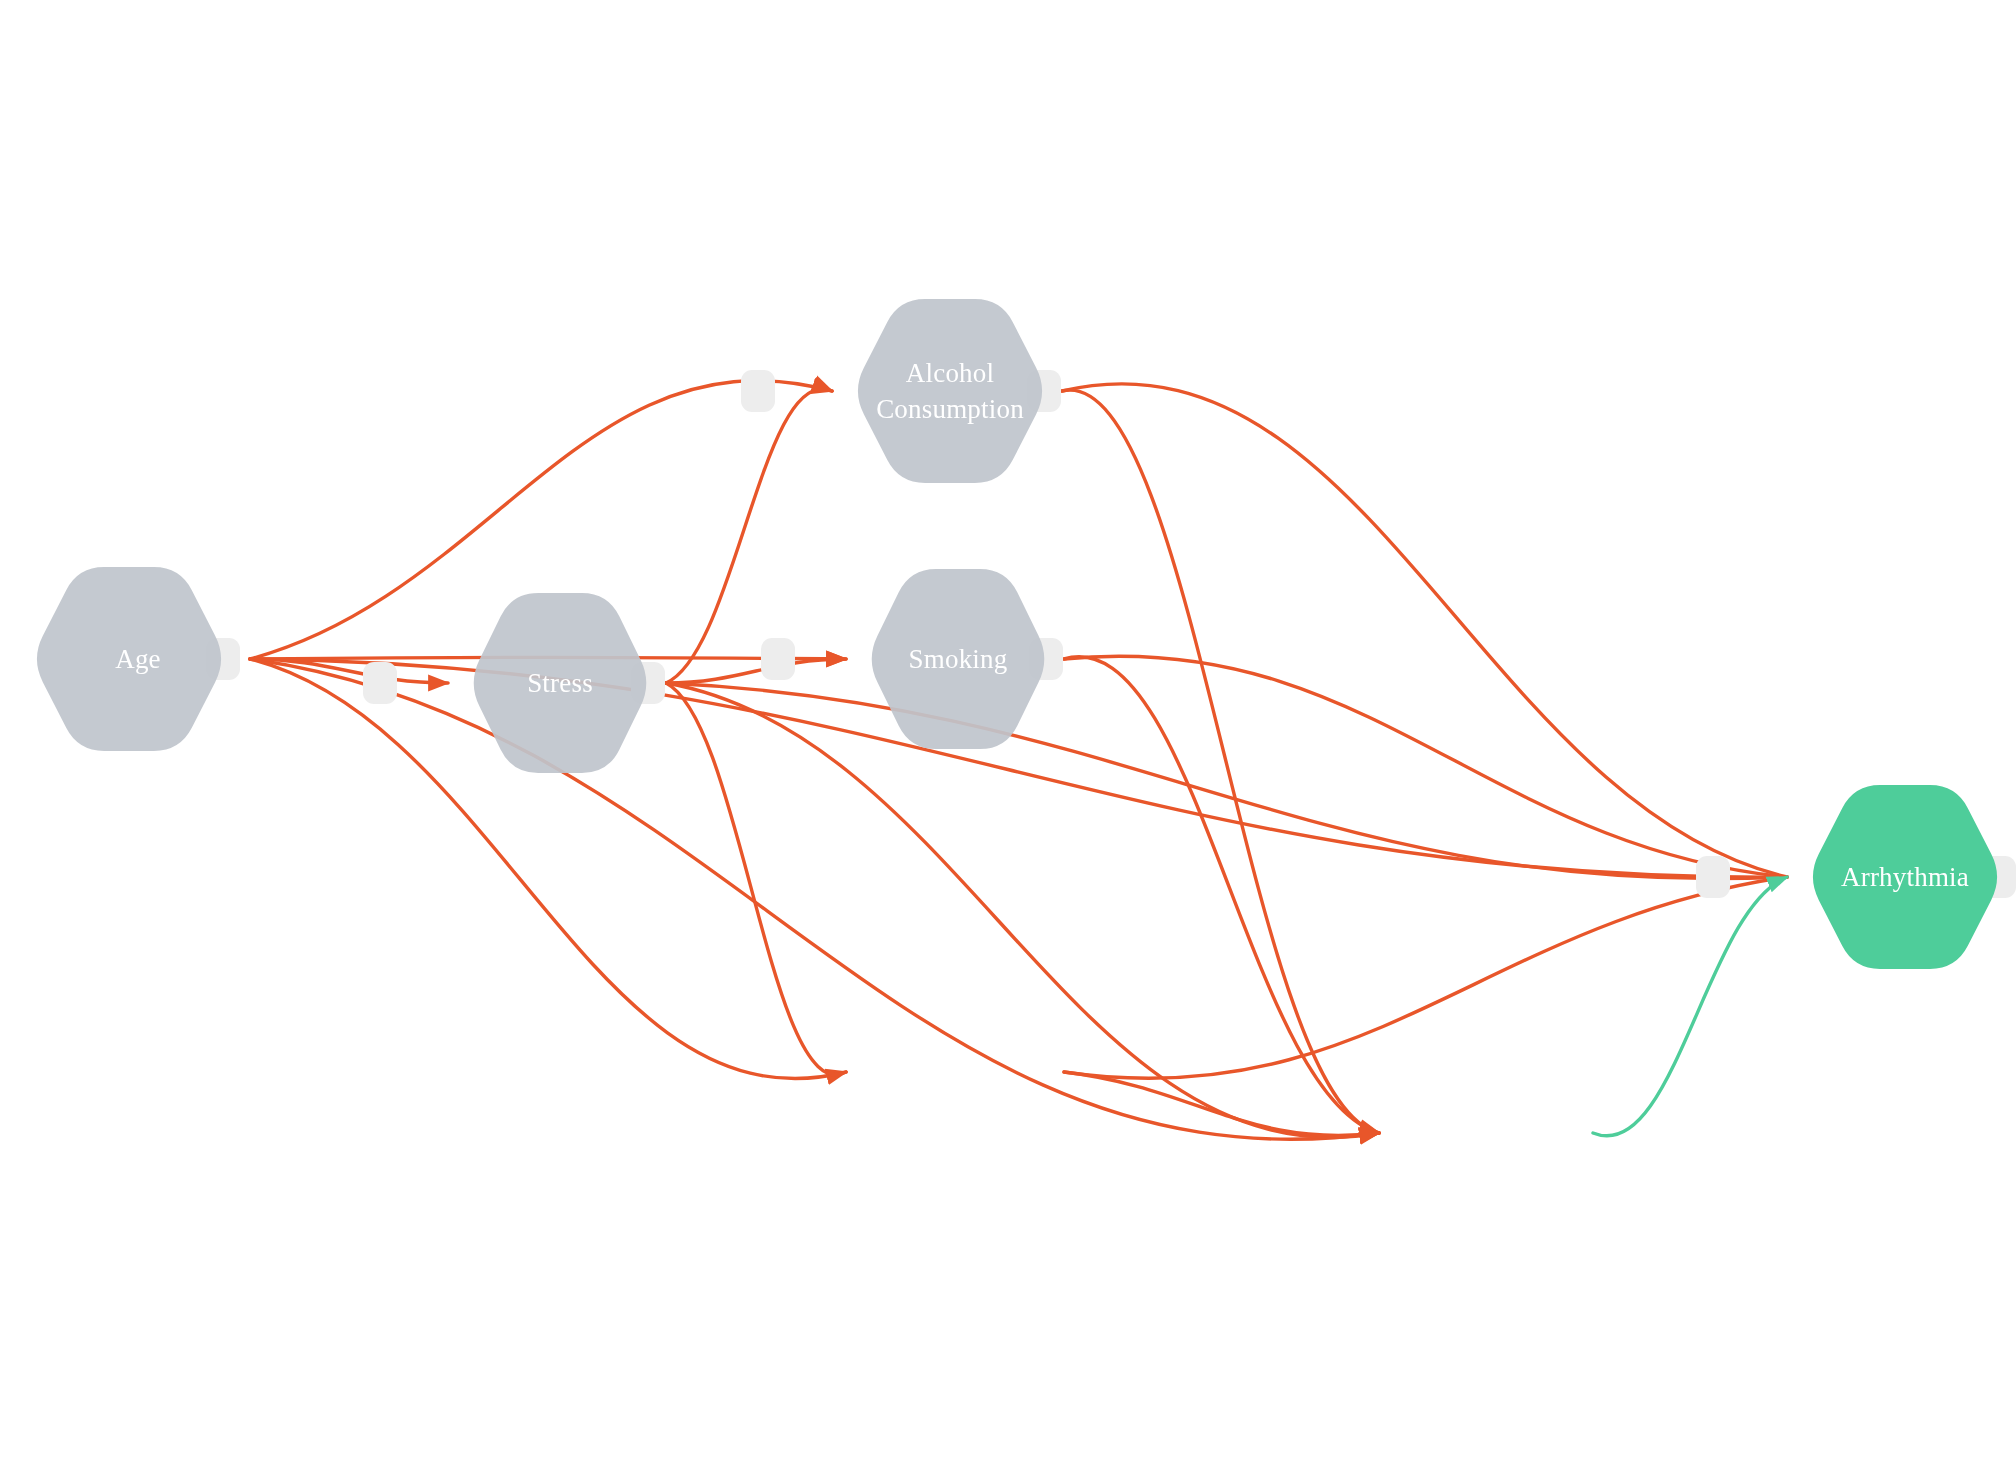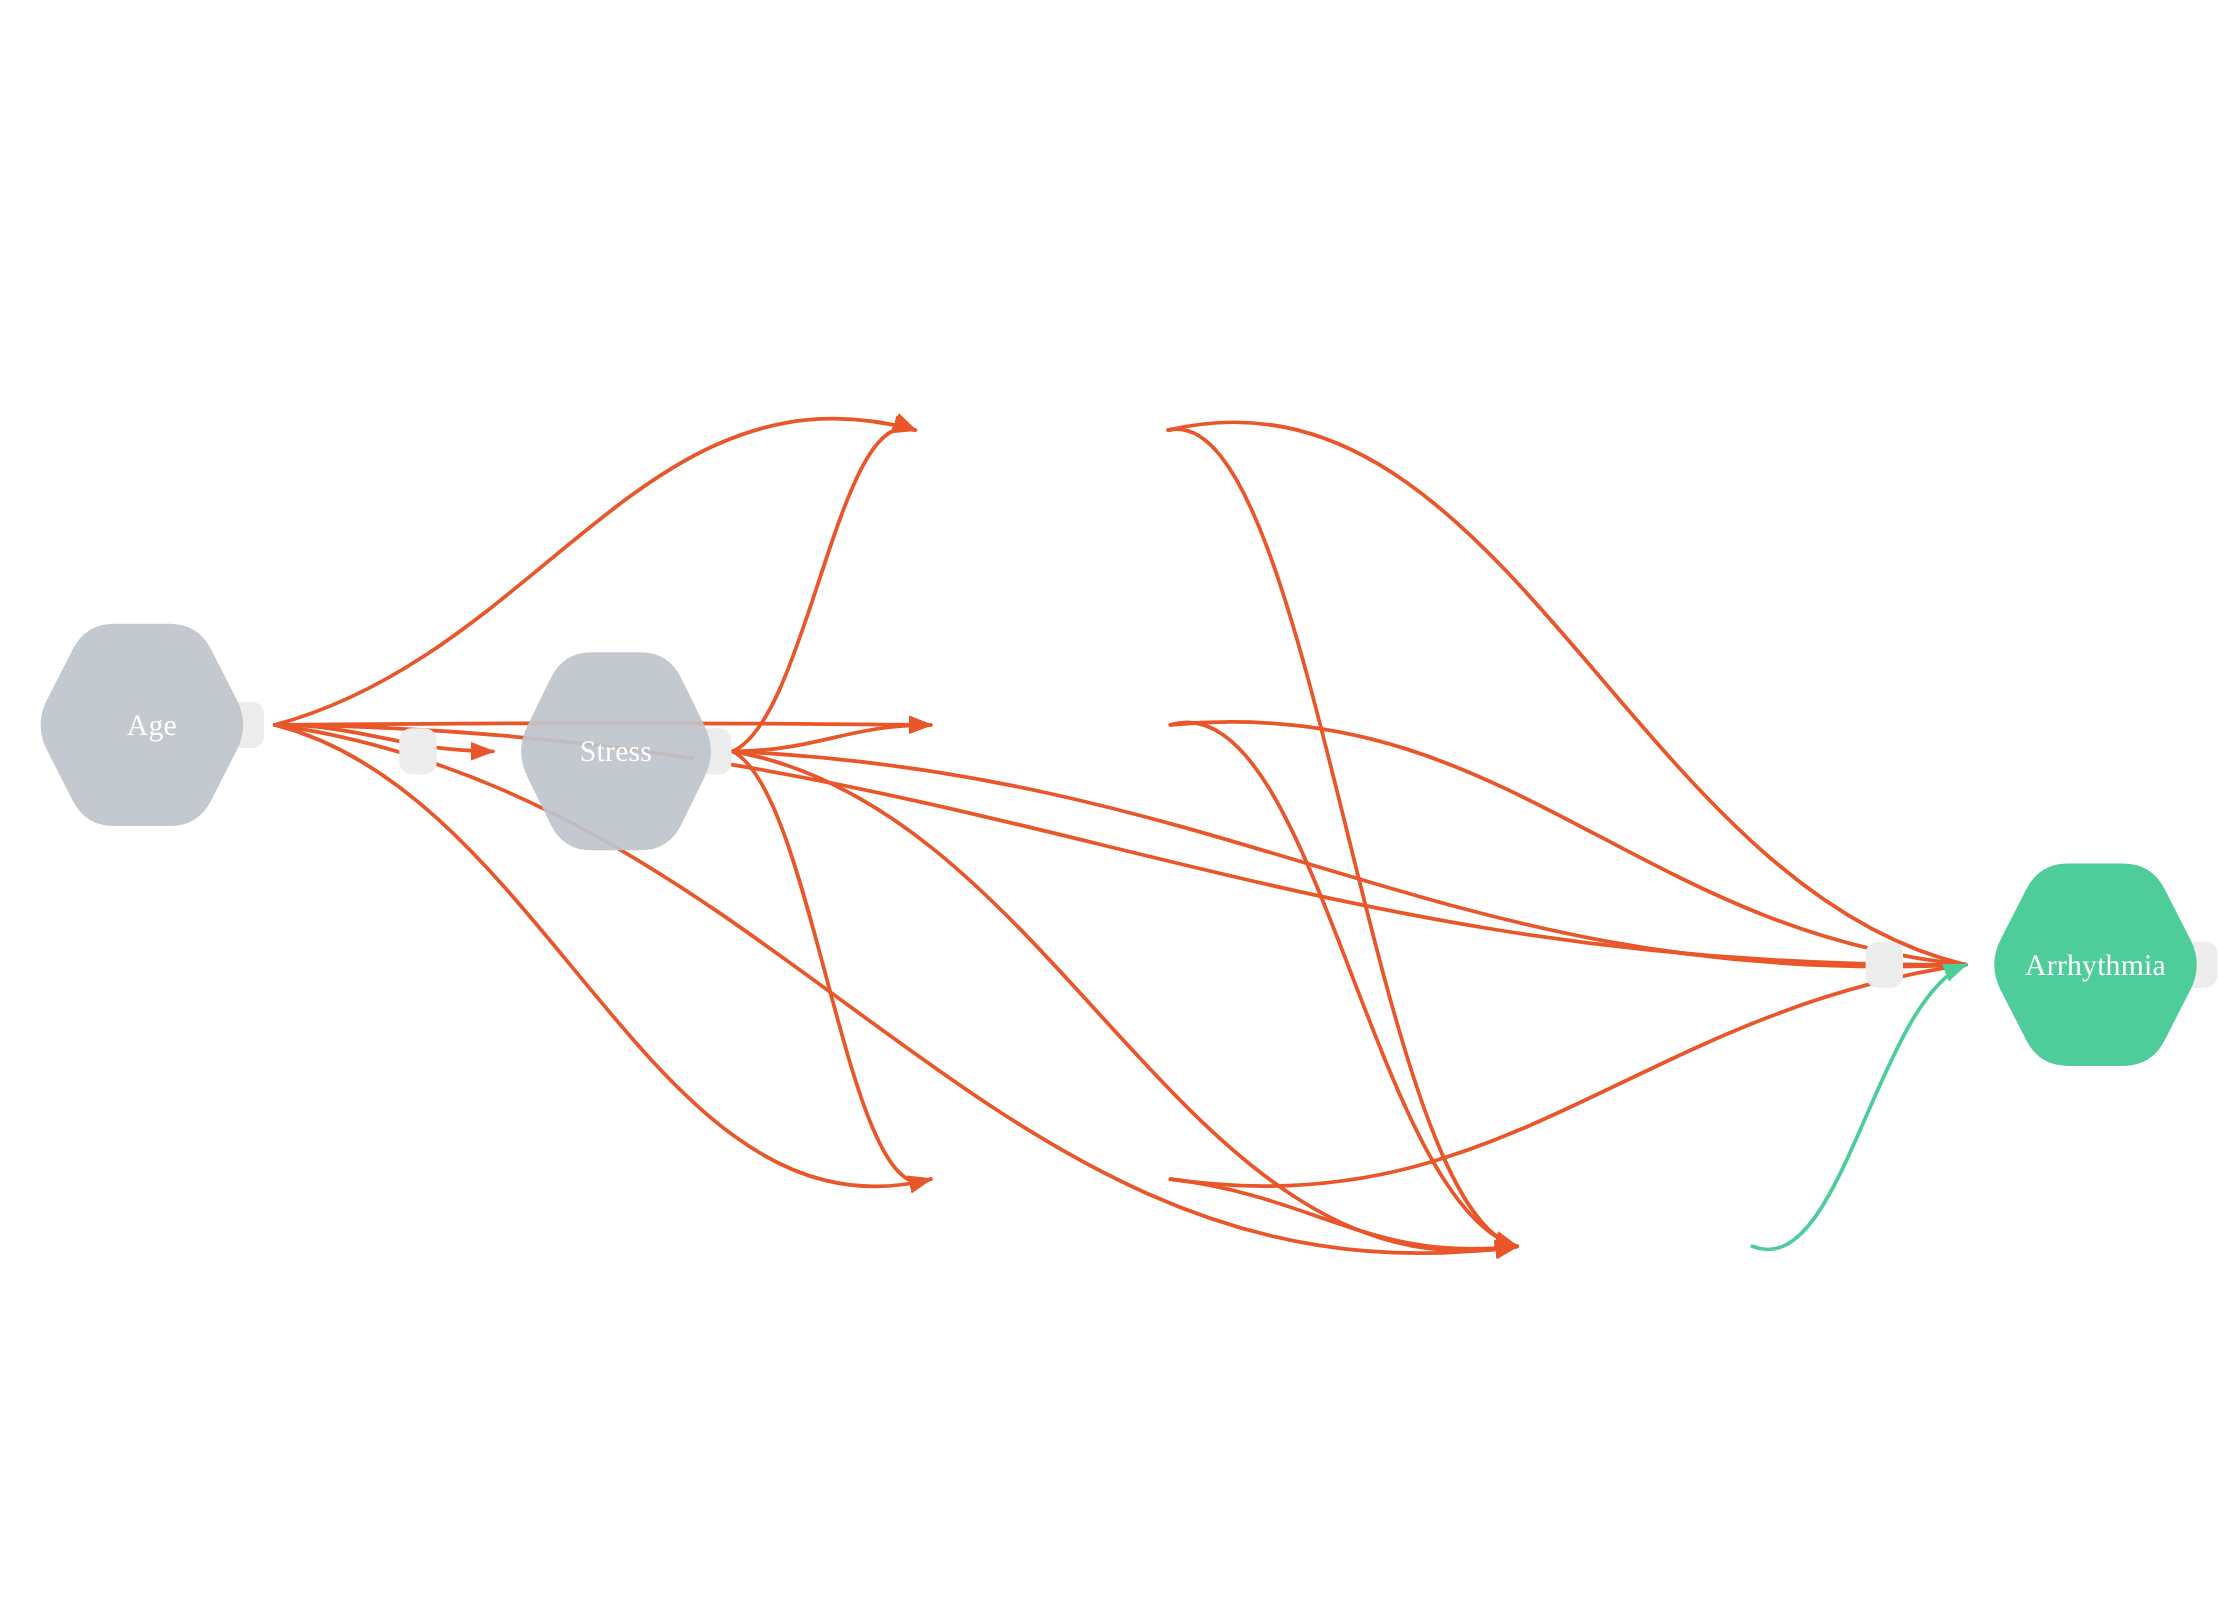--- a/index.html
+++ b/index.html
@@ -112,20 +112,37 @@
         <div class="node-label">Age</div>
       </div>
       <div class="node" style="left: 560px; top: 683px; width: 264px; height: 260px;">
         <div class="port" style="left: -48px; top: 130px;"></div>
         <div class="port" style="left: 220px; top: 130px;"></div>
         <svg class="node-svg" width="264" height="260" viewBox="0 0 264 260">
           <path d="M-80.55,23.34Q-92.00,0.00 -80.55,-23.34L-59.29,-66.66Q-47.84,-90.00 -21.84,-90.00L21.84,-90.00Q47.84,-90.00 59.29,-66.66L80.55,-23.34Q92.00,0.00 80.55,23.34L59.29,66.66Q47.84,90.00 21.84,90.00L-21.84,90.00Q-47.84,90.00 -59.29,66.66Z" transform="translate(132,130)" fill="#bfc4cc" fill-opacity="0.92"></path>
         </svg>
         <div class="node-label">Stress</div>
       </div>
+      <div class="node" style="left: 950px; top: 391px; width: 276px; height: 264px;">
+        <div class="port" style="left: -54px; top: 132px;"></div>
+        <div class="port" style="left: 232px; top: 132px;"></div>
+        <svg class="node-svg" width="276" height="264" viewBox="0 0 276 264">
+          <path d="M-86.16,23.15Q-98.00,0.00 -86.16,-23.15L-62.80,-68.85Q-50.96,-92.00 -24.96,-92.00L24.96,-92.00Q50.96,-92.00 62.80,-68.85L86.16,-23.15Q98.00,0.00 86.16,23.15L62.80,68.85Q50.96,92.00 24.96,92.00L-24.96,92.00Q-50.96,92.00 -62.80,68.85Z" transform="translate(138,132)" fill="#bfc4cc" fill-opacity="0.92"></path>
+        </svg>
+        <div class="node-label">Alcohol
+Consumption</div>
+      </div>
+      <div class="node" style="left: 958px; top: 659px; width: 264px; height: 260px;">
+        <div class="port" style="left: -48px; top: 130px;"></div>
+        <div class="port" style="left: 220px; top: 130px;"></div>
+        <svg class="node-svg" width="264" height="260" viewBox="0 0 264 260">
+          <path d="M-80.55,23.34Q-92.00,0.00 -80.55,-23.34L-59.29,-66.66Q-47.84,-90.00 -21.84,-90.00L21.84,-90.00Q47.84,-90.00 59.29,-66.66L80.55,-23.34Q92.00,0.00 80.55,23.34L59.29,66.66Q47.84,90.00 21.84,90.00L-21.84,90.00Q-47.84,90.00 -59.29,66.66Z" transform="translate(132,130)" fill="#bfc4cc" fill-opacity="0.92"></path>
+        </svg>
+        <div class="node-label">Smoking</div>
+      </div>
       <div class="node" style="left: 1905px; top: 877px; width: 276px; height: 264px;">
         <div class="port" style="left: -54px; top: 132px;"></div>
         <div class="port" style="left: 232px; top: 132px;"></div>
         <svg class="node-svg" width="276" height="264" viewBox="0 0 276 264">
           <path d="M-86.16,23.15Q-98.00,0.00 -86.16,-23.15L-62.80,-68.85Q-50.96,-92.00 -24.96,-92.00L24.96,-92.00Q50.96,-92.00 62.80,-68.85L86.16,-23.15Q98.00,0.00 86.16,23.15L62.80,68.85Q50.96,92.00 24.96,92.00L-24.96,92.00Q-50.96,92.00 -62.80,68.85Z" transform="translate(138,132)" fill="#4ecd9a" fill-opacity="1"></path>
         </svg>
         <div class="node-label">Arrhythmia</div>
       </div>
     </div>
 </div>

